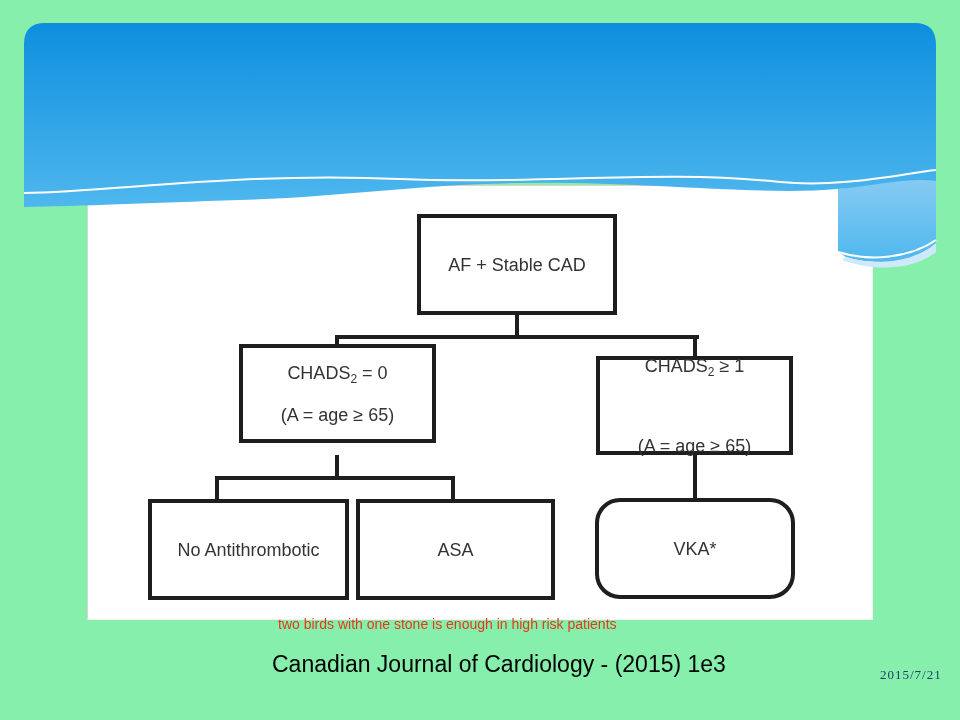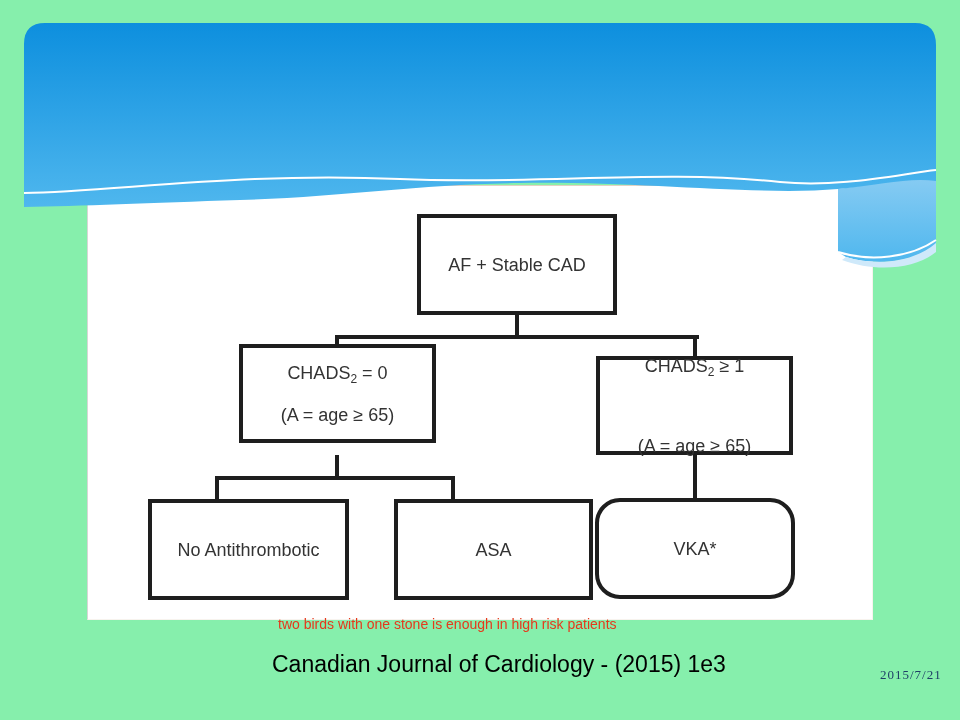--- a/index.html
+++ b/index.html
@@ -91,21 +91,21 @@
 
   <div class="fc-box" style="left:596px;top:356px;width:197px;height:99px;gap:48px;">
     <span><span>CHADS</span><span class="sub">2</span><span> ≥ 1</span></span>
     <span>(A = age ≥ 65)</span>
   </div>
 
   <div class="fc-box" style="left:116px;top:499px;width:201px;height:101px;margin-left:32px;">
     <span>No Antithrombotic</span>
   </div>
 
-  <div class="fc-box" style="left:356px;top:499px;width:199px;height:101px;margin-left:38px;">
+  <div class="fc-box" style="left:356px;top:499px;width:199px;height:101px;">
     <span>ASA</span>
   </div>
 
   <div class="fc-box" style="left:595px;top:498px;width:200px;height:101px;border-radius:25px;">
     <span>VKA*</span>
   </div>
 
   <div class="annotation">two birds with one stone is enough in high risk patients</div>
   <div class="caption">Canadian Journal of Cardiology - (2015) 1e3</div>
   <div class="date-stamp">2015/7/21</div>

